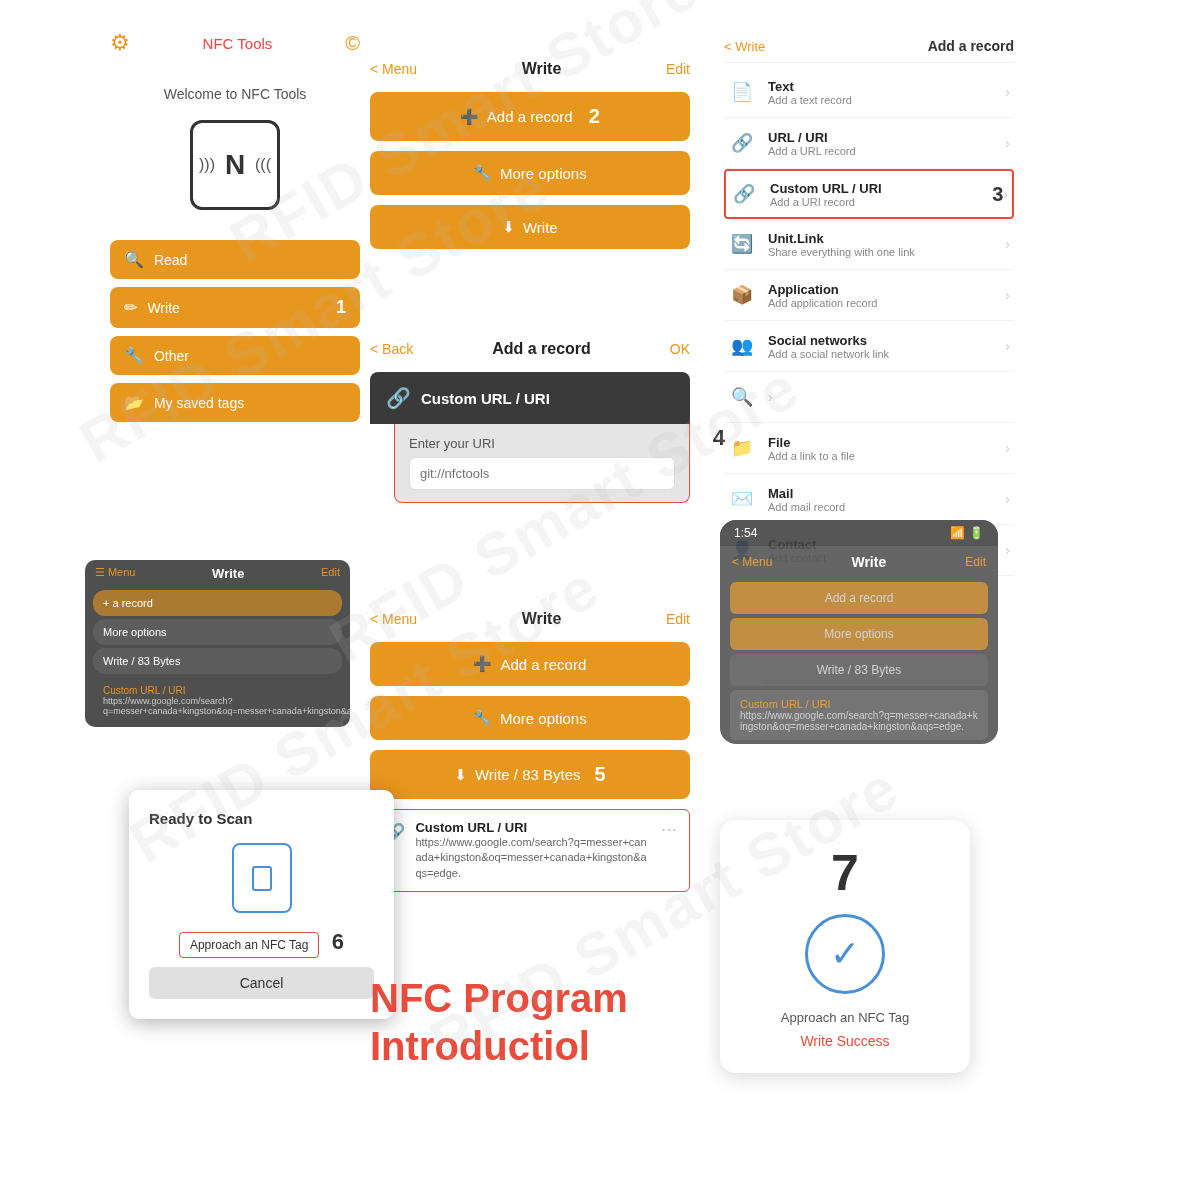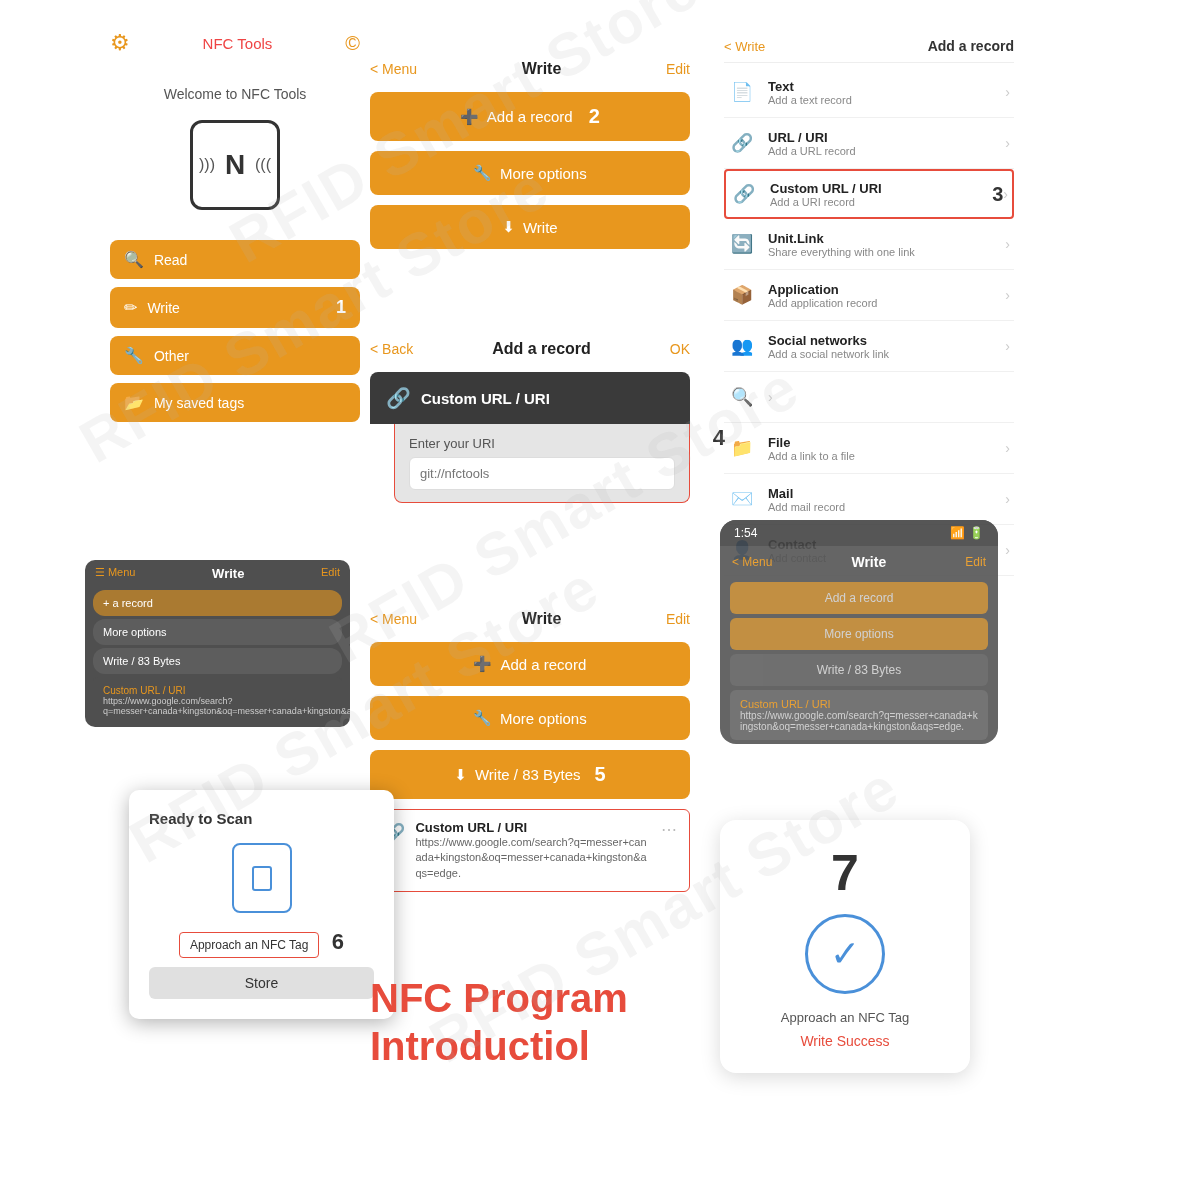--- a/index.html
+++ b/index.html
@@ -581,21 +581,21 @@
 
 <div style="position:absolute; top:790px; left:85px; width:265px; background:white; border-radius:10px; padding:20px; box-shadow:0 4px 20px rgba(0,0,0,0.3);margin-left:44px;">
   <div class="scan-title">Ready to Scan</div>
   <div style="width:60px;height:70px;border:2.5px solid #4A90D9;border-radius:8px;margin:0 auto 16px;display:flex;align-items:center;justify-content:center;">
     <div style="width:20px;height:25px;border:2px solid #4A90D9;border-radius:3px;"></div>
   </div>
   <div style="text-align:center;margin-bottom:12px;">
     <span style="border:1.5px solid #e74c3c;border-radius:4px;padding:5px 10px;font-size:12px;color:#333;">Approach an NFC Tag</span>
     <span style="font-size:22px;font-weight:bold;color:#333;margin-left:8px;">6</span>
   </div>
-  <div style="background:#e0e0e0;border-radius:6px;padding:8px;text-align:center;font-size:14px;color:#333;">Store</div>
+  <div style="background:#e0e0e0;border-radius:6px;padding:8px;text-align:center;font-size:14px;color:#333;">Cancel</div>
 </div>
 
 <div class="intro-text">
   <div>NFC Program</div>
   <div>Introductiol</div>
 </div>
 
 <div class="screen-phone-right">
   <div class="phone-status-bar">
     <span>1:54</span>

